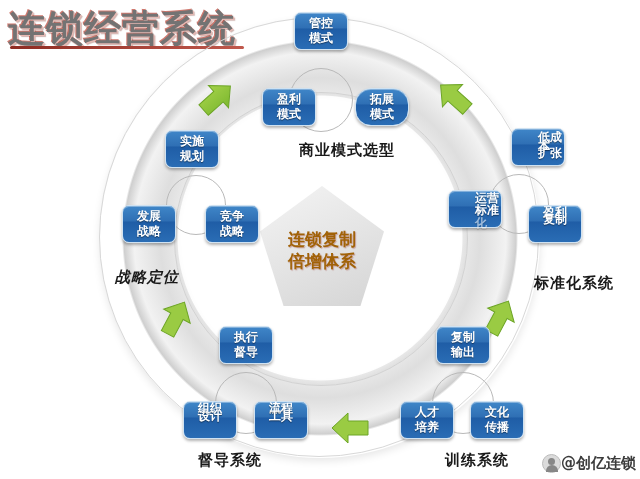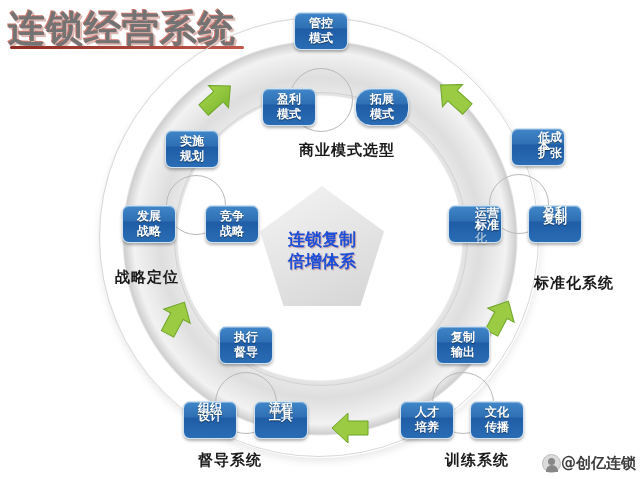--- a/index.html
+++ b/index.html
@@ -58,21 +58,21 @@
   
   .pentagon{
     position:absolute;left:260px;top:186px;width:124px;height:120px;
     background:linear-gradient(155deg,#f4f4f4 0%,#e3e3e3 55%,#d4d4d4 100%);
     clip-path:polygon(50% 0%,100% 38%,81% 100%,19% 100%,0% 38%);
     filter:drop-shadow(1px 2px 2px rgba(0,0,0,.25));
   }
   .pentagon-label{
     position:absolute;left:258px;top:228px;width:128px;
     text-align:center;
-    color:#1d4ed8;
+    color:#a16207;
     font-size:17px;font-weight:bold;line-height:22px;
     font-family:"DejaVu Sans","Liberation Sans",sans-serif;
     text-shadow:1px 1px 1px rgba(150,40,30,.35);
   }
   .pentagon-label div{white-space:nowrap;}
 
   
   .node{
     position:absolute;
     width:52px;height:36px;
@@ -223,21 +223,21 @@
   <div class="triad-arc" style="left:489px;top:174px;width:58px;height:58px;"></div>
 
   <div class="node squeeze" style="left:486px;top:128px;margin-left:25px;">
     <div style="position:relative;height:14px;">
       <span style="position:absolute;left:0;right:0;top:-9px;">低成</span>
       <span style="position:absolute;left:0;right:0;top:0px;">本</span>
       <span style="position:absolute;left:0;right:0;top:7px;">扩张</span>
     </div>
   </div>
 
-  <div class="node squeeze" style="left:448px;top:205px;">
+  <div class="node squeeze" style="left:448px;top:190px;">
     <div style="position:relative;height:14px;">
       <span style="position:absolute;left:0;right:0;top:-10px;">运营</span>
       <span style="position:absolute;left:0;right:0;top:2px;">标准</span>
       <span style="position:absolute;left:0;right:0;top:15px;opacity:.55;">化</span>
     </div>
   </div>
 
   <div class="node overlap" style="left:528px;top:205px;">
     <div style="position:relative;height:16px;width:100%;">
       <span class="l1" style="position:absolute;left:0;right:0;top:-4px;">盈利</span>
@@ -313,20 +313,20 @@
     </div>
   </div>
 
   <div class="node" style="left:205px;top:205px;">
     <div>
       <span>竞争</span>
       <span>战略</span>
     </div>
   </div>
 
-  <div class="caption" style="left:115px;top:268px;">战略定位</div>
+  <div class="caption" style="left:115px;top:268px;font-style:italic;">战略定位</div>
 
   <div class="watermark">
     <span class="wm-avatar"></span>
     <span>@创亿连锁</span>
   </div>
 
 </div>
 
 </body></html>

